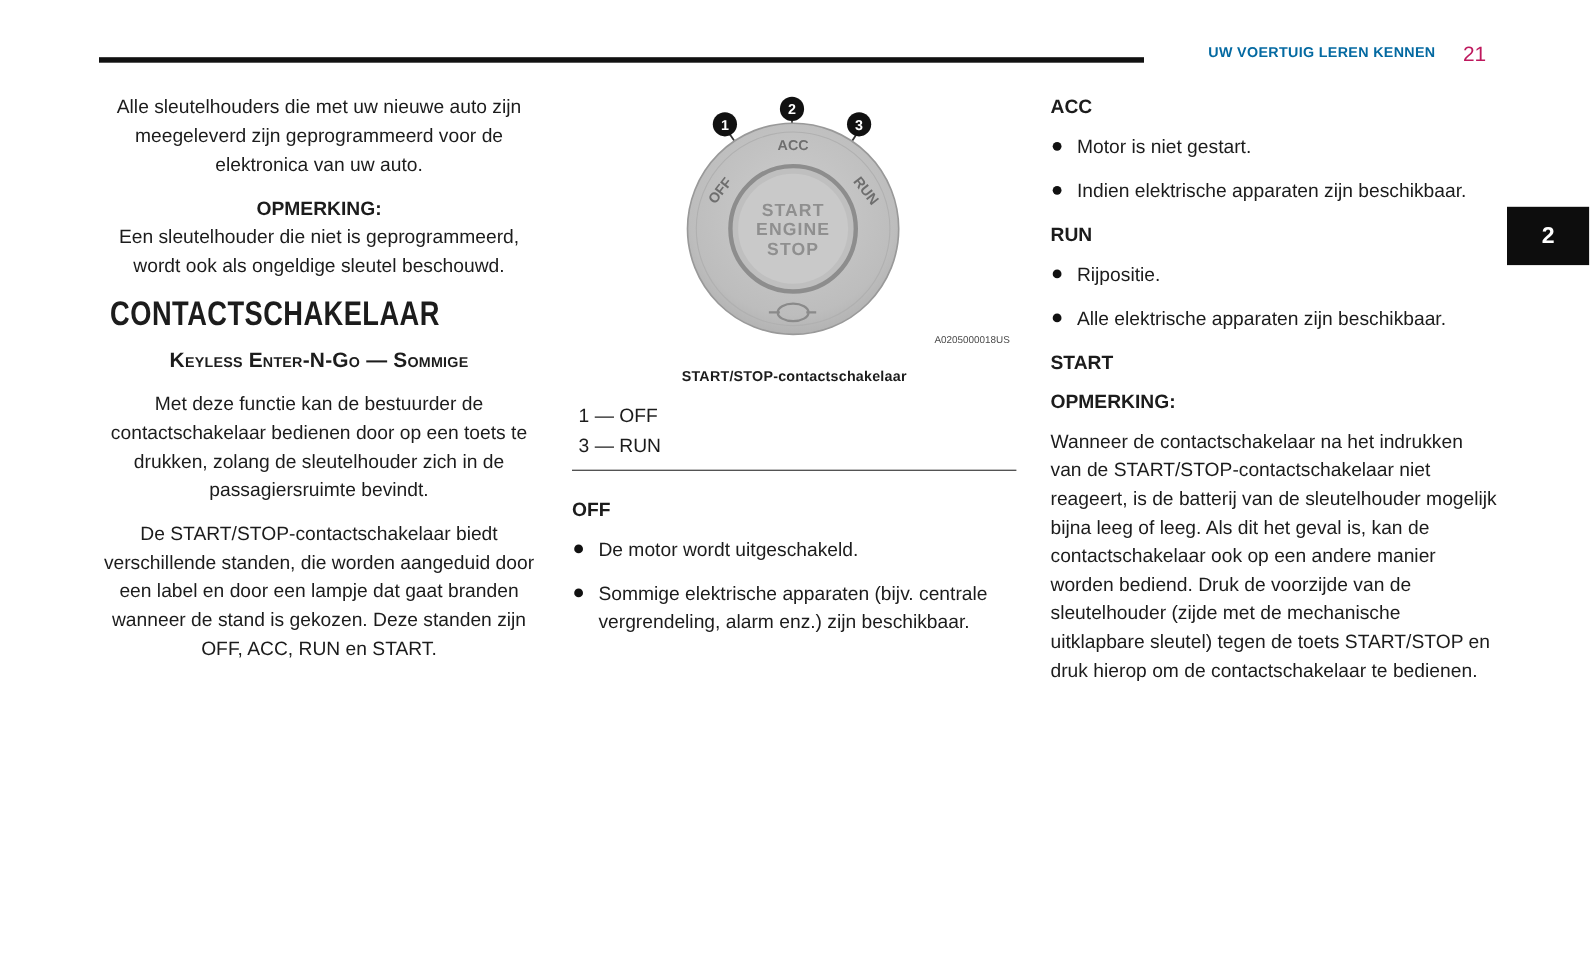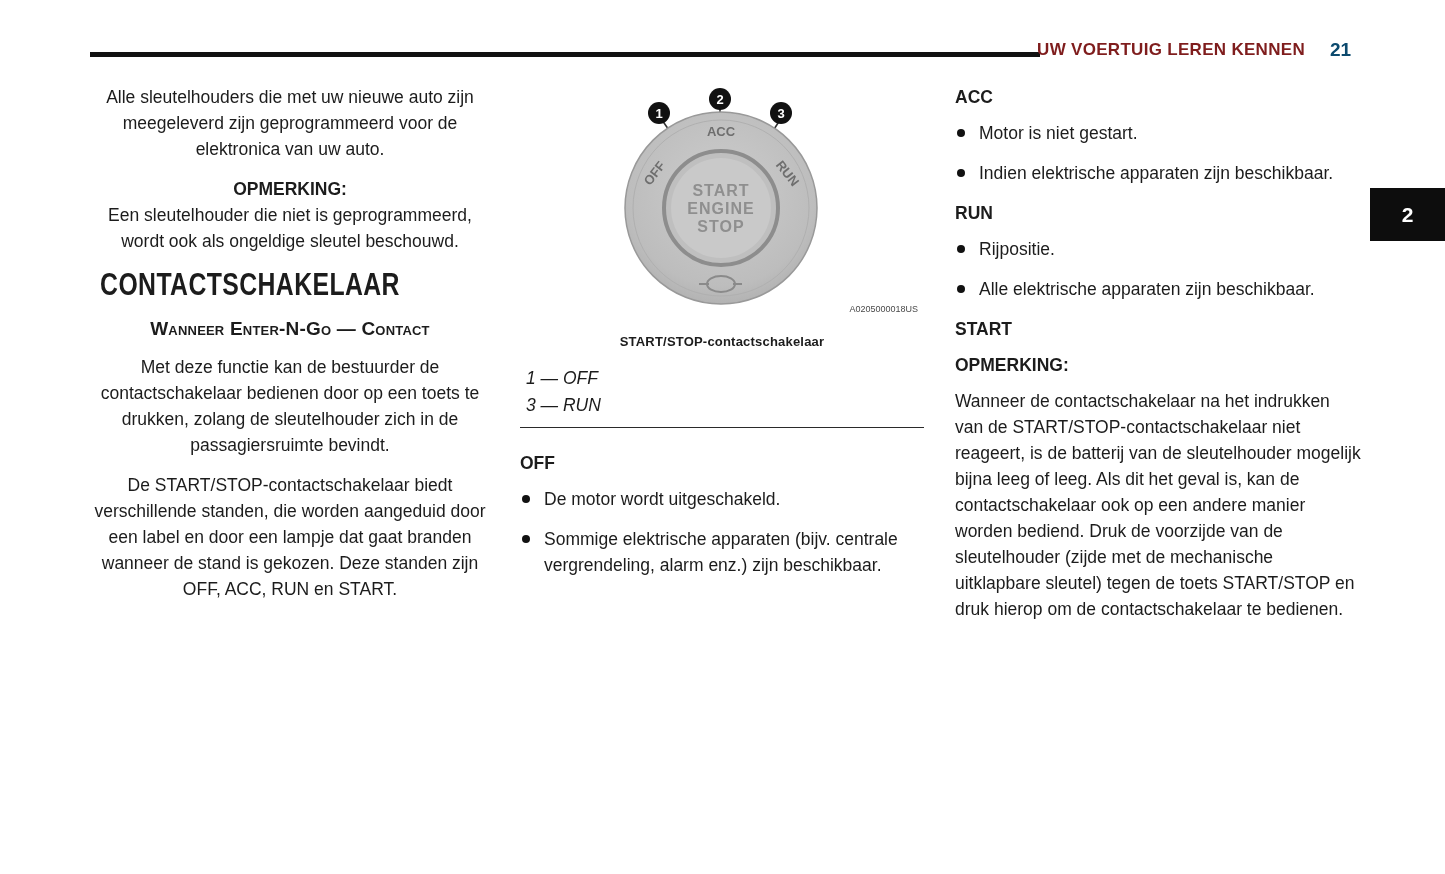--- a/index.html
+++ b/index.html
@@ -8,25 +8,25 @@
     width:1445px;height:874px;
     background:#ffffff;
     font-family:"Liberation Sans", sans-serif;
     color:#1c1c1c;
     overflow:hidden;
   }
   
   .header-rule{position:absolute;left:90px;top:52px;width:950px;height:5px;background:#111;}
   .header-title{
     position:absolute;left:1000px;top:40px;width:305px;
-    text-align:right;font-size:17px;font-weight:bold;color:#7f1d1d;letter-spacing:.3px;
+    text-align:right;font-size:13px;font-weight:bold;color:#0369a1;letter-spacing:.3px;
   }
   .header-pagenum{
     position:absolute;left:1330px;top:39px;width:40px;
-    font-size:19px;font-weight:bold;color:#0c4a6e;
+    font-size:19px;font-weight:normal;color:#be185d;
   }
   .chapter-tab{
     position:absolute;right:0;top:188px;width:75px;height:53px;
     background:#0d0d0d;color:#fff;display:flex;align-items:center;justify-content:center;
     font-size:21px;font-weight:bold;
   }
   
   .col{position:absolute;top:84px;font-size:17.5px;line-height:26px;}
   .col-left{left:90px;width:400px;text-align:center;}
   .col-mid{left:520px;width:404px;}
@@ -40,21 +40,21 @@
   .subsection-heading{
     font-weight:bold;font-size:19px;margin:0 0 12px 0;
     font-variant:small-caps;letter-spacing:.2px;
   }
   .hybrid-note{font-weight:bold;text-shadow:0 0 .6px #1c1c1c;}
   
   .figure-wrap{width:404px;}
   .figure-caption{
     text-align:center;font-weight:bold;font-size:13px;margin:2px 0 10px 0;letter-spacing:.2px;
   }
-  .legend{margin:0 0 2px 6px;font-style:italic;}
+  .legend{margin:0 0 2px 6px;}
   .legend-row{line-height:27px;}
   .mid-rule{height:1px;background:#2a2a2a;margin:8px 0 22px 0;}
   
   .bullet-item{position:relative;padding-left:24px;margin:0 0 14px 0;}
   .bullet-dot{
     position:absolute;left:2px;top:9px;width:8px;height:8px;border-radius:50%;background:#111;
   }
   .mode-head{font-weight:bold;margin:6px 0 10px 0;}
   .note-para{margin:0;}
 </style>
@@ -66,21 +66,21 @@
   <div class="header-rule"></div>
   <div class="header-title">UW VOERTUIG LEREN KENNEN</div>
   <div class="header-pagenum">21</div>
   <div class="chapter-tab">2</div>
 
   <div class="col col-left">
     <p>Alle sleutelhouders die met uw nieuwe auto zijn meegeleverd zijn geprogrammeerd voor de elektronica van uw auto.</p>
     <p class="bold-head">OPMERKING:</p>
     <p>Een sleutelhouder die niet is geprogrammeerd, wordt ook als ongeldige sleutel beschouwd.</p>
     <div class="section-heading">CONTACTSCHAKELAAR</div>
-    <div class="subsection-heading">Wanneer Enter-N-Go — Contact</div>
+    <div class="subsection-heading">Keyless Enter-N-Go — Sommige</div>
     <p>Met deze functie kan de bestuurder de contactschakelaar bedienen door op een toets te drukken, zolang de sleutelhouder zich in de passagiersruimte bevindt.</p>
     <p>De START/STOP-contactschakelaar biedt verschillende standen, die worden aangeduid door een label en door een lampje dat gaat branden wanneer de stand is gekozen. Deze standen zijn OFF, ACC, RUN en START.</p>
   </div>
 
   <div class="col col-mid">
     <div class="figure-wrap">
       <svg width="404" height="236" viewBox="0 0 404 236">
         <defs>
           <radialGradient id="knobGrad" cx="50%" cy="42%" r="65%">
             <stop offset="0%" stop-color="#cdcdcd"></stop>

